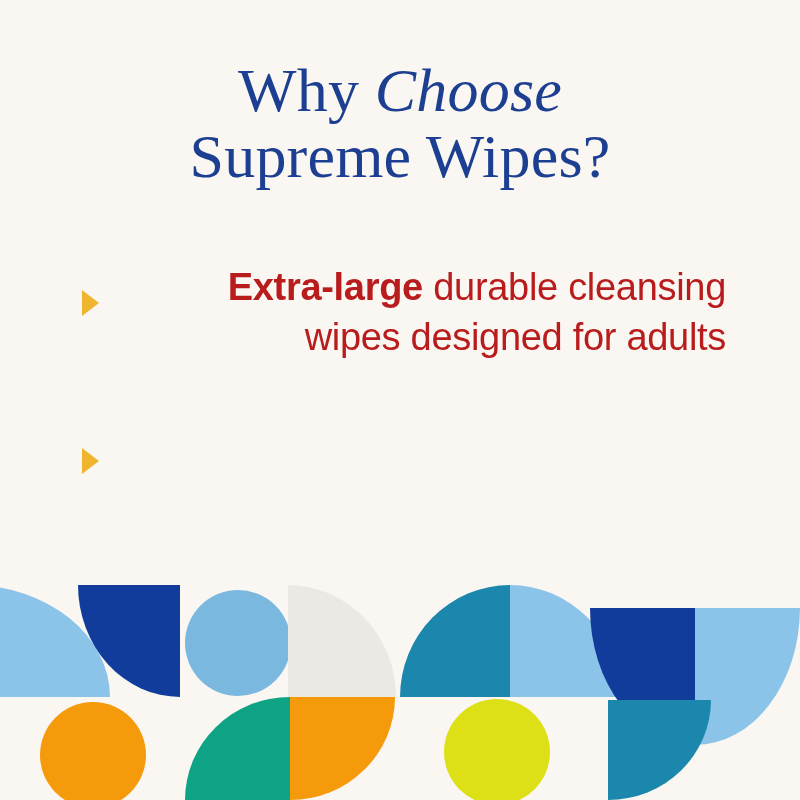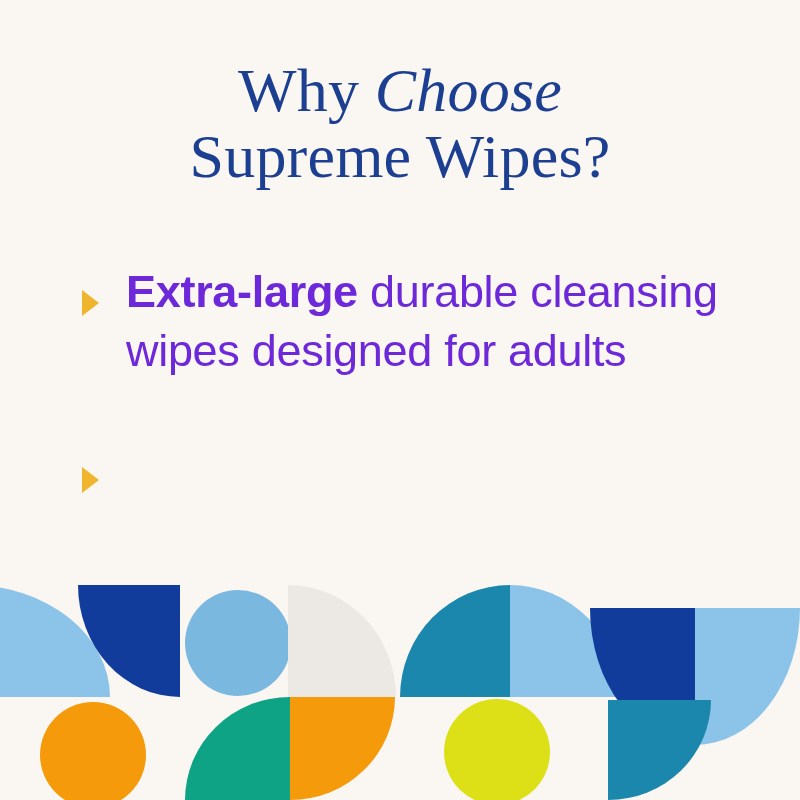--- a/index.html
+++ b/index.html
@@ -59,25 +59,26 @@
   }
   .bullet-marker .tri {
     width: 0;
     height: 0;
     border-top: 13px solid transparent;
     border-bottom: 13px solid transparent;
     border-left: 17px solid #f0b52e;
   }
   .bullet-text {
     font-family: "Liberation Sans", sans-serif;
-    color: #6d28d9;
-    font-size: 45px;
+    color: #b91c1c;
+    font-size: 38px;
     line-height: 1.32;
     letter-spacing: -0.3px;
     max-width: 600px;
+    text-align: right;
   }
   .bullet-text .strong { font-weight: bold; }
 
   
   #pattern {
     position: absolute;
     left: 0;
     top: 0;
     width: 800px;
     height: 800px;

